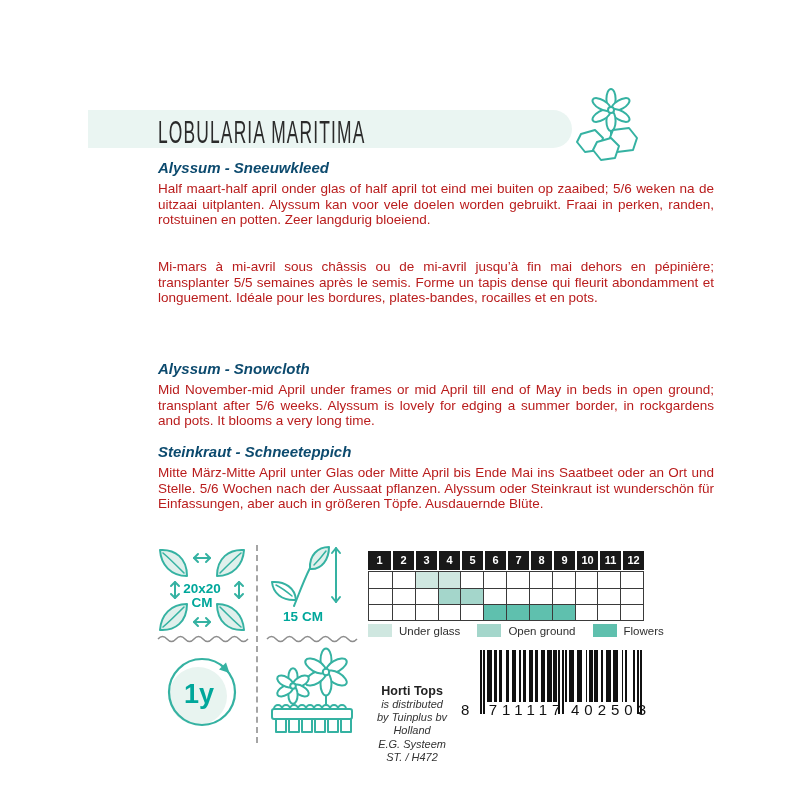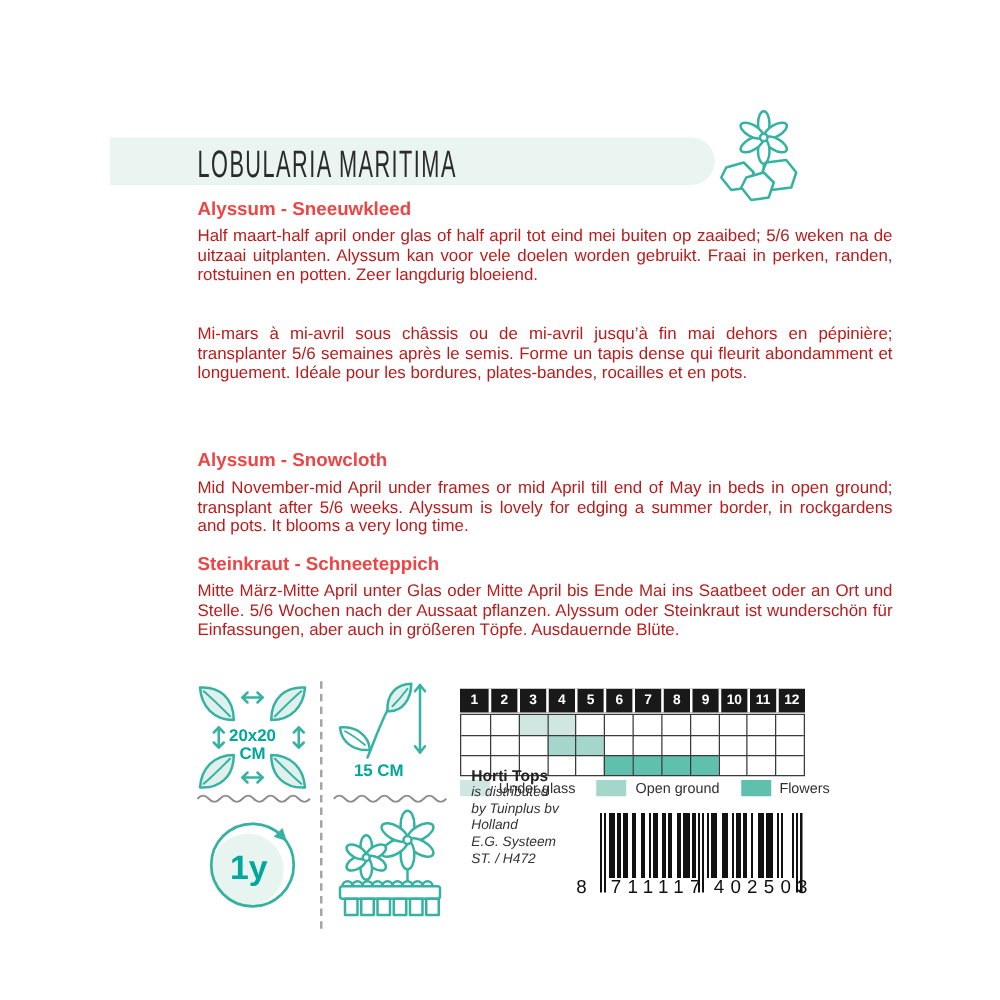--- a/index.html
+++ b/index.html
@@ -15,21 +15,21 @@
   .title{
     position:absolute;left:158px;top:115px;
     font-size:30px;font-weight:400;color:#2b2b2b;letter-spacing:2px;
     transform:scale(0.58,1.02);transform-origin:left top;white-space:nowrap;
   }
   .header-flower{position:absolute;left:567px;top:86px;}
   
   .section{position:absolute;left:158px;width:556px;}
   .s0{top:159px}.s1{top:259px}.s2{top:360px}.s3{top:443px}
   .section h3{
-    margin:0 0 4px 0;font-size:15px;line-height:18px;font-weight:700;color:#ef4444;
+    margin:0 0 4px 0;font-size:15px;line-height:18px;font-weight:700;color:#0c4a6e;font-style:italic;
   }
   .section p{
     margin:0;font-size:13.5px;line-height:15.6px;color:#b91c1c;text-align:justify;
   }
   
   .spacing-icon{position:absolute;left:156px;top:544px;}
   .plant-icon{position:absolute;left:266px;top:544px;}
   .plant-height-label,.spacing-label{
     font-weight:700;color:#00a79b;text-align:center;
   }
@@ -56,21 +56,21 @@
   .cal-body .cc{border-left:1px solid #3a3a3a;border-top:1px solid #3a3a3a;}
   .cal-body .cc:nth-child(12n+1){border-left:none;}
   .cal-body .cc:nth-child(-n+12){border-top:none;}
   .legend{
     position:absolute;left:368px;top:624px;display:flex;align-items:flex-start;
     font-size:11.5px;color:#2f2f2f;white-space:nowrap;
   }
   .legend .sw{width:24px;height:13px;margin-right:7px;}
   .legend .lg-item{display:flex;align-items:center;margin-right:17px;}
   
-  .distributor{position:absolute;left:377px;top:614px;color:#333;}
+  .distributor{position:absolute;left:377px;top:684px;color:#333;text-align:center;}
   .distributor .d-name{font-size:12.5px;font-weight:700;color:#222;line-height:14px;}
   .distributor .d-line{font-size:11px;line-height:13.2px;font-style:italic;}
   .barcode{position:absolute;left:460px;top:650px;width:200px;height:80px;}
   .barcode svg{position:absolute;left:20px;top:0;}
   .bc-digit{position:absolute;font-size:15px;color:#111;top:51px;}
   .bc-prefix{left:1px;}
   .bc-left{left:25px;width:84px;text-align:center;letter-spacing:5px;}
   .bc-right{left:105px;width:92px;text-align:center;letter-spacing:5px;}
   svg text{font-family:"Liberation Sans", sans-serif;}
 </style>
@@ -109,21 +109,21 @@
     <polygon points="30,56 44,52 52,60 48,72 34,74 26,64"></polygon>
   </g>
 </svg>
 
 <div id="sections">
     <div class="section s0">
       <h3>Alyssum - Sneeuwkleed</h3>
       <p>Half maart-half april onder glas of half april tot eind mei buiten op zaaibed; 5/6 weken na de uitzaai uitplanten. Alyssum kan voor vele doelen worden gebruikt. Fraai in perken, randen, rotstuinen en potten. Zeer langdurig bloeiend.</p>
     </div>
     <div class="section s1">
-      <p>Mi-mars à mi-avril sous châssis ou de mi-avril jusqu’à fin mai dehors en pépinière; transplanter 5/6 semaines après le semis. Forme un tapis dense qui fleurit abondamment et longuement. Idéale pour les bordures, plates-bandes, rocailles et en pots.</p>
+      <p>Mi-mars à mi-avril sous châssis ou de mi-avril jusqu’à fin mai dehors en pépinière; transplanter 5/5 semaines après le semis. Forme un tapis dense qui fleurit abondamment et longuement. Idéale pour les bordures, plates-bandes, rocailles et en pots.</p>
     </div>
     <div class="section s2">
       <h3>Alyssum - Snowcloth</h3>
       <p>Mid November-mid April under frames or mid April till end of May in beds in open ground; transplant after 5/6 weeks. Alyssum is lovely for edging a summer border, in rockgardens and pots. It blooms a very long time.</p>
     </div>
     <div class="section s3">
       <h3>Steinkraut - Schneeteppich</h3>
       <p>Mitte März-Mitte April unter Glas oder Mitte April bis Ende Mai ins Saatbeet oder an Ort und Stelle. 5/6 Wochen nach der Aussaat pflanzen. Alyssum oder Steinkraut ist wunderschön für Einfassungen, aber auch in größeren Töpfe. Ausdauernde Blüte.</p>
     </div>
   </div>

